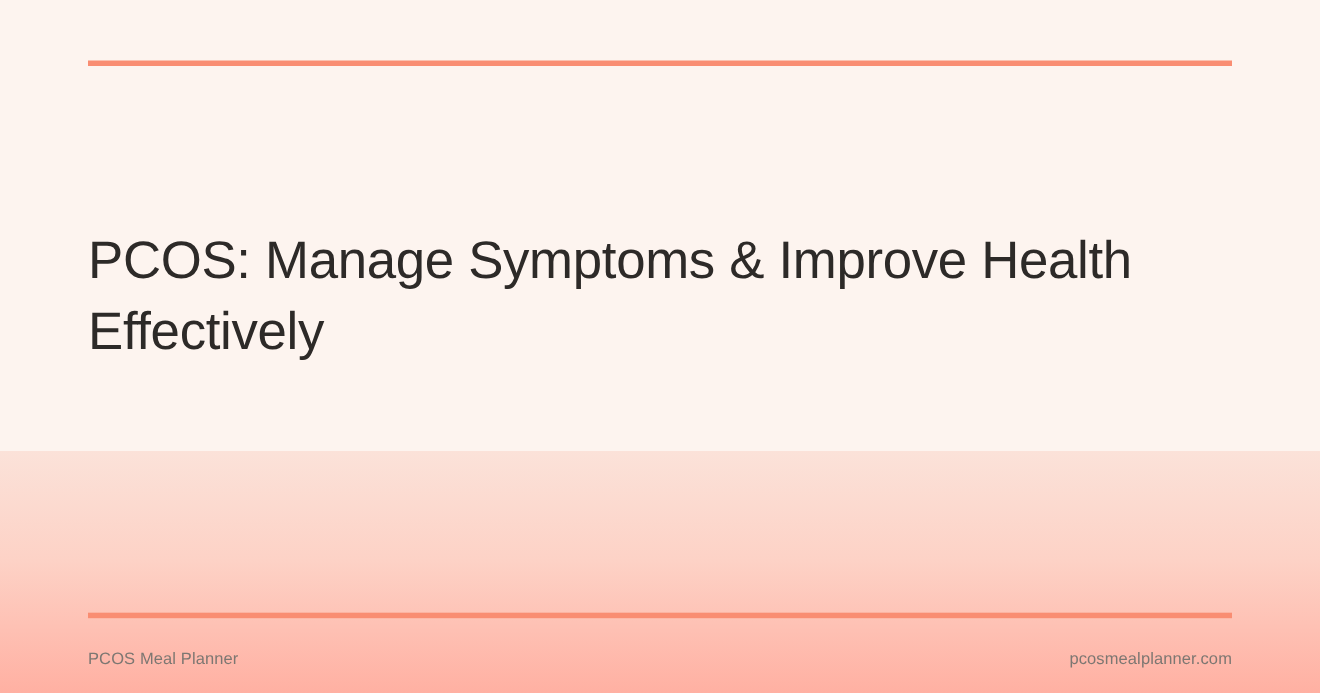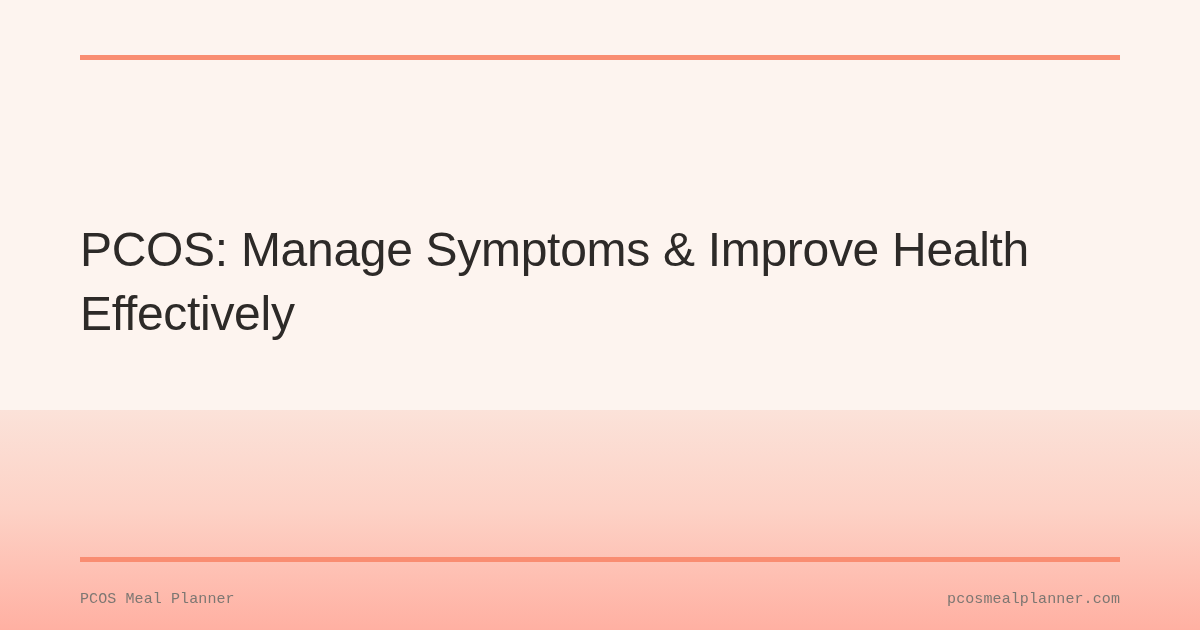--- a/index.html
+++ b/index.html
@@ -41,37 +41,36 @@
     height: 5px;
     background: #F98D72;
     border-radius: 0;
   }
 
   .rule-top { top: 55px; }
 
   .hero-title {
     position: absolute;
     left: 80px;
-    top: 218px;
+    top: 206px;
     width: 1040px;
     font-size: 48px;
     line-height: 64px;
     font-weight: 400;
     letter-spacing: -0.3px;
     color: #2D2A28;
     white-space: pre-wrap;
   }
 
   
   .band {
     position: relative;
     flex: 1 1 auto;
     height: 220px;
     background: linear-gradient(to bottom, #FBE2D9 0%, #FDD2C6 45%, #FFB0A2 100%);
-    font-family: Liberation Mono, monospace;
   }
 
   .rule-footer {
     position: absolute;
     left: 80px;
     top: 147px;
     width: 1040px;
     height: 5px;
     background: #F98D72;
   }

